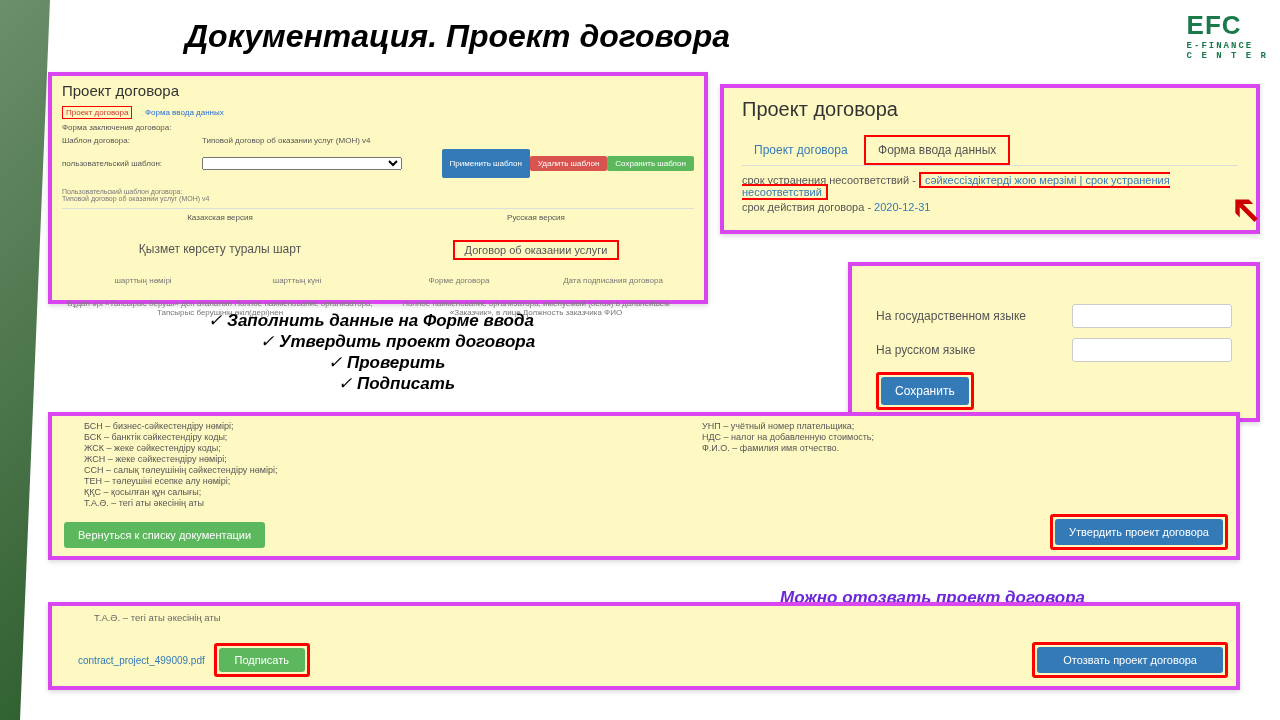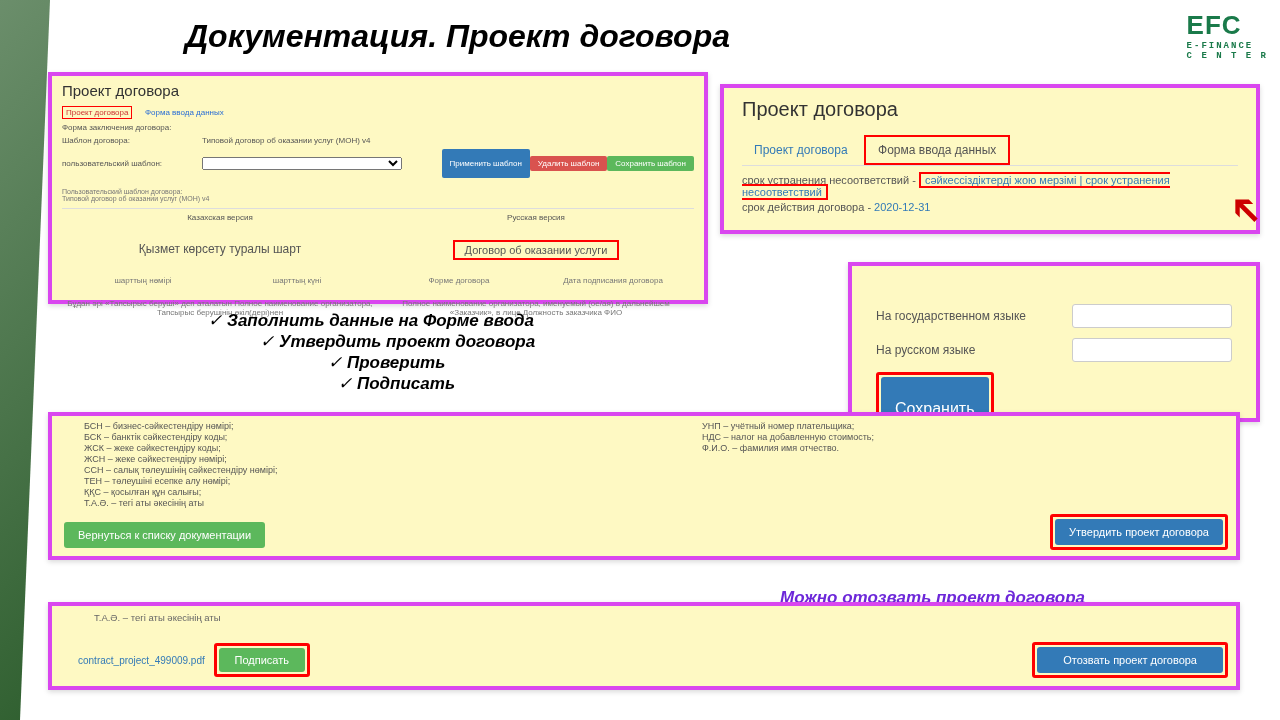--- a/index.html
+++ b/index.html
@@ -85,21 +85,21 @@
   #panel3 {
     left: 848px; top: 238px;
     width: 412px; height: 160px;
     padding: 28px 24px 12px;
     margin-top: 24px;
   }
   .lang-row { display:flex; align-items:center; margin:10px 0; font-size:12px; color:#555;}
   .lang-row .ll { flex:1; }
   .lang-row input { width: 160px; height: 24px; border:1px solid #ccc; border-radius:3px; }
   .save-btn-wrap { border: 3px solid red; display:inline-block; padding:2px; border-radius:3px;}
-  .save-btn { background:#337ab7; color:#fff; border:none; padding:23px 14px; font-size:16px; border-radius:3px;}
+  .save-btn { background:#337ab7; color:#fff; border:none; padding:7px 14px; font-size:12px; border-radius:3px;}
 
   
   .checklist {
     position:absolute;
     left: 208px; top: 310px;
     font-size: 17px; font-weight: 900; font-style: italic;
   }
   .checklist div::before { content: "✓ "; font-weight: normal; }
   .checklist .i2 { margin-left: 52px; }
   .checklist .i3 { margin-left: 120px; }

